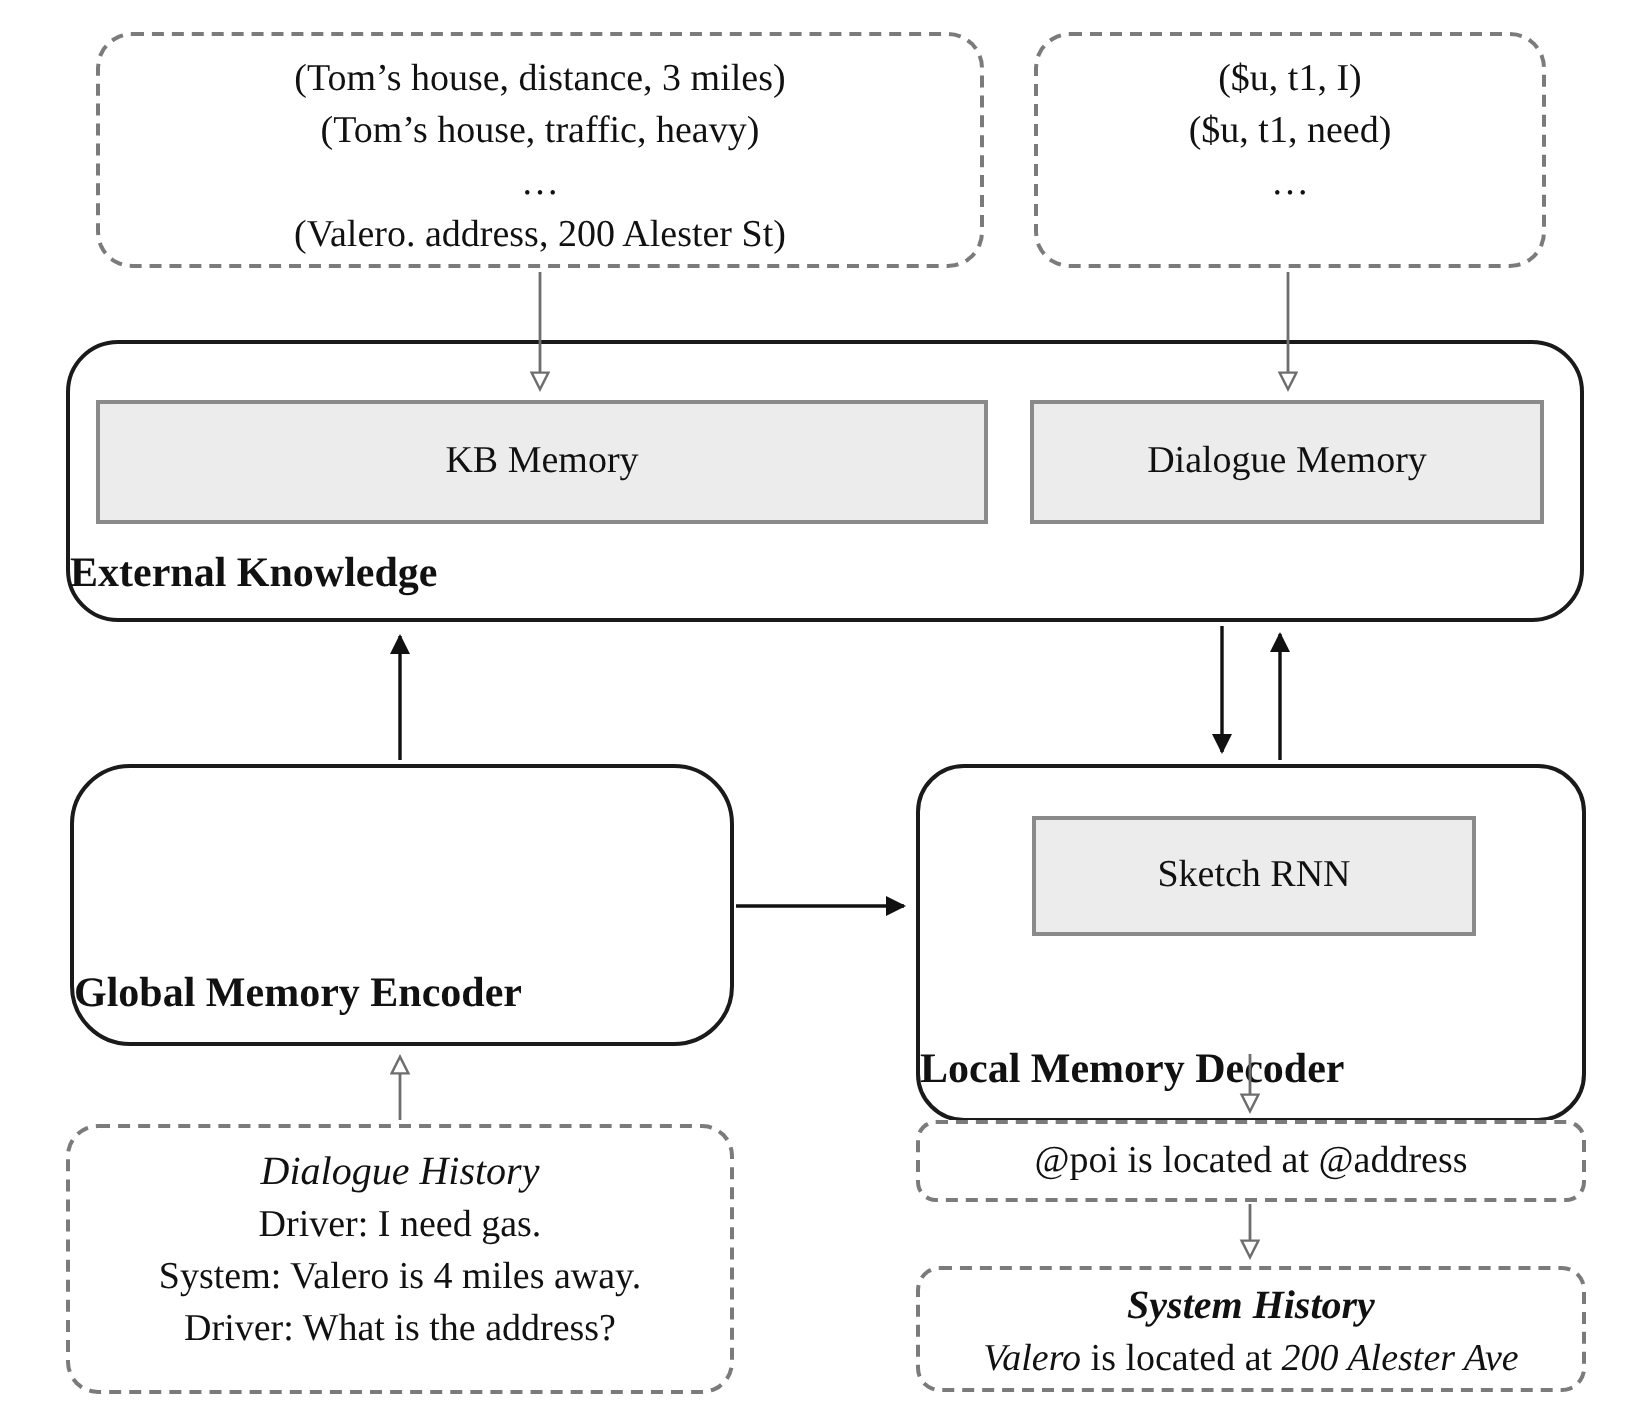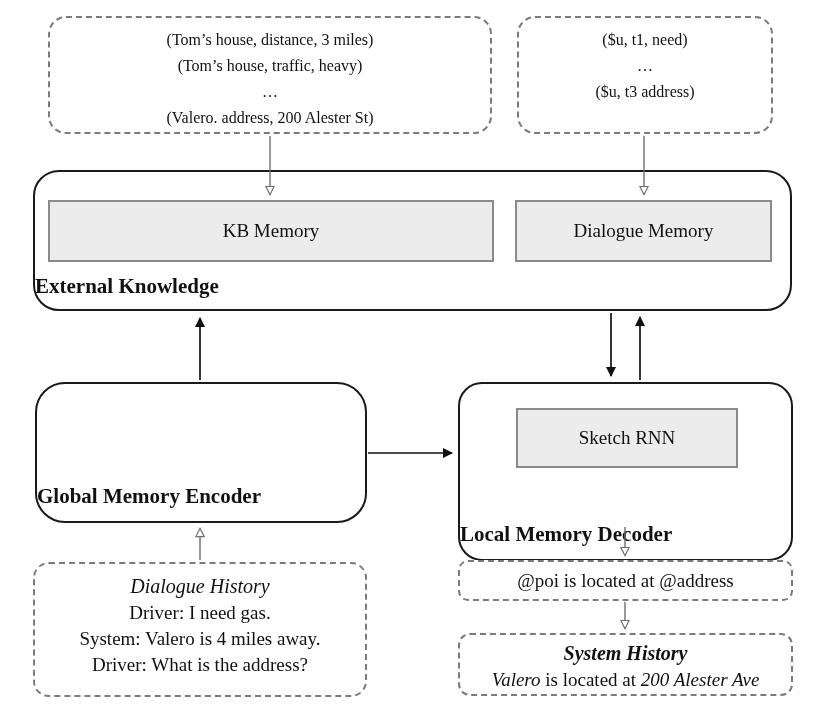--- a/index.html
+++ b/index.html
@@ -38,21 +38,21 @@
     position: absolute;
     background: #ececec;
     border: 2px solid #8a8a8a;
     box-sizing: border-box;
     display: flex;
     align-items: center;
     justify-content: center;
     font-size: 19px;
   }
   .triples {
-    font-size: 16px;
+    font-size: 19px;
     line-height: 26px;
     padding-top: 9px;
   }
   .bold-label {
     position: absolute;
     width: 100%;
     text-align: left;
     font-weight: bold;
     font-size: 21px;
   }
@@ -91,23 +91,23 @@
 <div id="canvas">
 
   <div class="dashed-box triples" style="left:48px; top:16px; width:444px; height:118px;">
     <div>(Tom’s house, distance, 3 miles)</div>
     <div>(Tom’s house, traffic, heavy)</div>
     <div>…</div>
     <div>(Valero. address, 200 Alester St)</div>
   </div>
 
   <div class="dashed-box triples" style="left:517px; top:16px; width:256px; height:118px;">
+    <div>($u, t1, I)</div>
     <div>($u, t1, need)</div>
     <div>…</div>
-    <div>($u, t3 address)</div>
   </div>
 
   <div class="solid-box" style="left:33px; top:170px; width:759px; height:141px;">
     <div class="gray-box" style="left:480px; top:28px; width:257px; height:62px;">
       <span>Dialogue Memory</span>
     </div>
     <div class="gray-box" style="left:13px; top:28px; width:446px; height:62px;">
       <span>KB Memory</span>
     </div>
     <div class="bold-label" style="bottom:10px;">External Knowledge</div>

